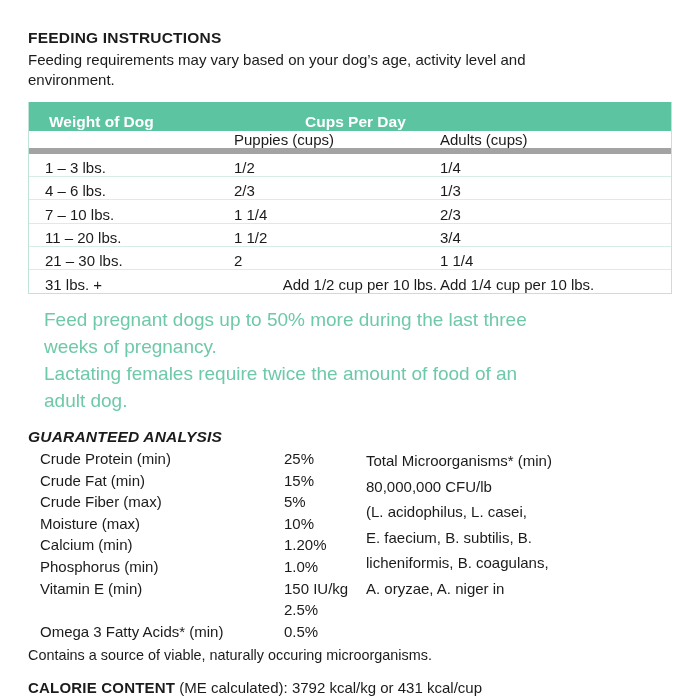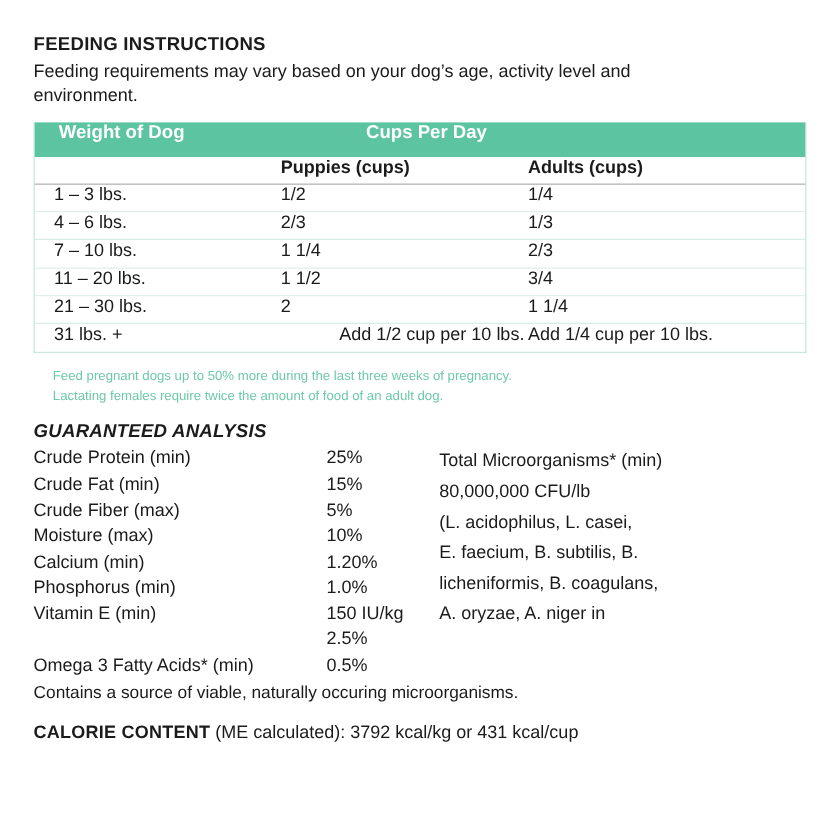--- a/index.html
+++ b/index.html
@@ -40,35 +40,35 @@
   
   .feed-table {
     margin-top: 12px;
     width: 644px;
     border: 1px solid #bfe3d6;
     border-top: none;
     box-sizing: border-box;
   }
   .ft-row {
     display: flex;
-    align-items: flex-start;
+    align-items: flex-end;
     box-sizing: border-box;
   }
   .ft-head {
     background: #5cc4a0;
     height: 29px;
     color: #ffffff;
     font-weight: bold;
     font-size: 15.5px;
   }
   .ft-subhead {
     height: 23px;
-    font-weight: bold;
-    font-size: 15px;
-    border-bottom: 1px solid #a3a3a3;
+    font-weight: normal;
+    font-size: 15px;
+    border-bottom: 6px solid #a3a3a3;
     background: #ffffff;
   }
   .ft-body {
     height: 23.2px;
     font-size: 15px;
     border-bottom: 1px solid #d8ede5;
     background: #ffffff;
   }
   .ft-body.last {
     border-bottom: none;
@@ -101,41 +101,41 @@
     text-align: right;
     padding-right: 3px;
     box-sizing: border-box;
     flex: none;
   }
 
   
   .note {
     margin-top: 13px;
     color: #6ec9a8;
-    font-size: 11px;
+    font-size: 19px;
     line-height: 1.42;
     padding-left: 16px;
   }
 
   
   .ga-title {
     margin-top: 13px;
     font-size: 15.5px;
     font-weight: bold;
     letter-spacing: 0.2px;
     font-style: italic;
   }
   .ga-wrap {
     position: relative;
     margin-top: 2px;
     height: 196px;
   }
   .ga-left {
     position: absolute;
-    left: 0;
+    left: 12px;
     top: 0;
     width: 340px;
   }
   .ga-line {
     position: relative;
     height: 21.6px;
     font-size: 15px;
     line-height: 21.6px;
     white-space: nowrap;
   }

